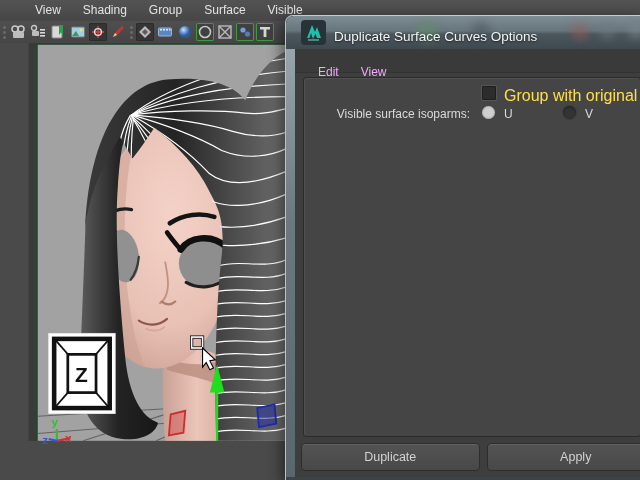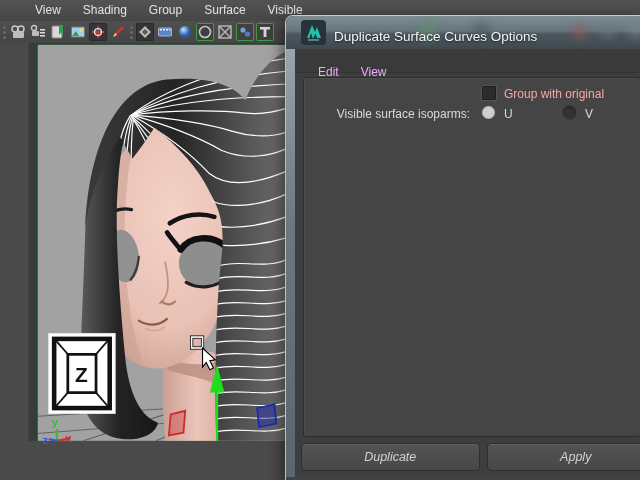--- a/index.html
+++ b/index.html
@@ -48,34 +48,34 @@
   .dlg-client { position:absolute; left:9px; top:33px; right:0; bottom:3px; background:#3e3e3e; }
   .dlg-menubar { position:absolute; left:0; top:0; width:100%; height:24px; background:#3a3a3a;
             border-bottom:1px solid #333; display:flex; align-items:center; padding-left:14px; gap:4px; }
   .dlg-menubar .mitem { color:#f0abfc; font-size:12px; padding:2px 9px;margin-top:23px; }
   .dlg-content { position:absolute; left:8px; top:28px; right:4px; bottom:40px;
             background:#454545; border:1px solid #2b2b2b; border-radius:3px;
             box-shadow:inset 1px 1px 0 #505050; }
   .row-check { position:absolute; left:0; top:8px; width:100%; height:16px; }
   .checkbox { position:absolute; left:178px; top:0; width:14px; height:14px; background:#2c2c2c;
             border:1px solid #1e1e1e; box-shadow:0 0 0 1px #555; border-radius:1px; }
-  .check-label { position:absolute; left:200px; top:1px; font-size:12px; color:#fca5a5; }
+  .check-label { position:absolute; left:200px; top:1px; font-size:16px; color:#fde047; }
   .row-radio { position:absolute; left:0; top:28px; width:100%; height:16px;padding-left:40px; }
   .radio-label-main { position:absolute; right:170px; top:1px; font-size:12px; color:#dadada; }
   .radio { position:absolute; top:0; width:13px; height:13px; border-radius:50%; }
   .radio.sel { background:#cfcfcf; box-shadow:inset 0 0 2px #888; }
   .radio.unsel { background:#333333; box-shadow:inset 0 1px 2px #222, 0 0 0 1px #3d3d3d; }
   .radio-u { left:178px; } .radio-v { left:259px; }
   .radio-opt-label { position:absolute; top:1px; font-size:12px; color:#dadada; }
   .lbl-u { left:200px; } .lbl-v { left:281px; }
   .dlg-buttons { position:absolute; left:6px; right:-20px; bottom:6px; height:28px;
             display:flex; gap:7px; }
   .dlg-btn { flex:1; background:linear-gradient(#535353,#484848); border:1px solid #2e2e2e;
             box-shadow:inset 0 1px 0 #636363; border-radius:4px; color:#d2d2d2;
-            font-size:12.5px; font-family:"Liberation Sans",sans-serif; cursor:pointer;font-style:italic; }
+            font-size:12.5px; font-family:"Liberation Sans",sans-serif; cursor:pointer; }
 </style>
 </head>
 <body>
 
 <div id="stage">
 
   <div class="menubar">
     <span class="mitem">View</span>
     <span class="mitem">Shading</span>
     <span class="mitem">Group</span>

